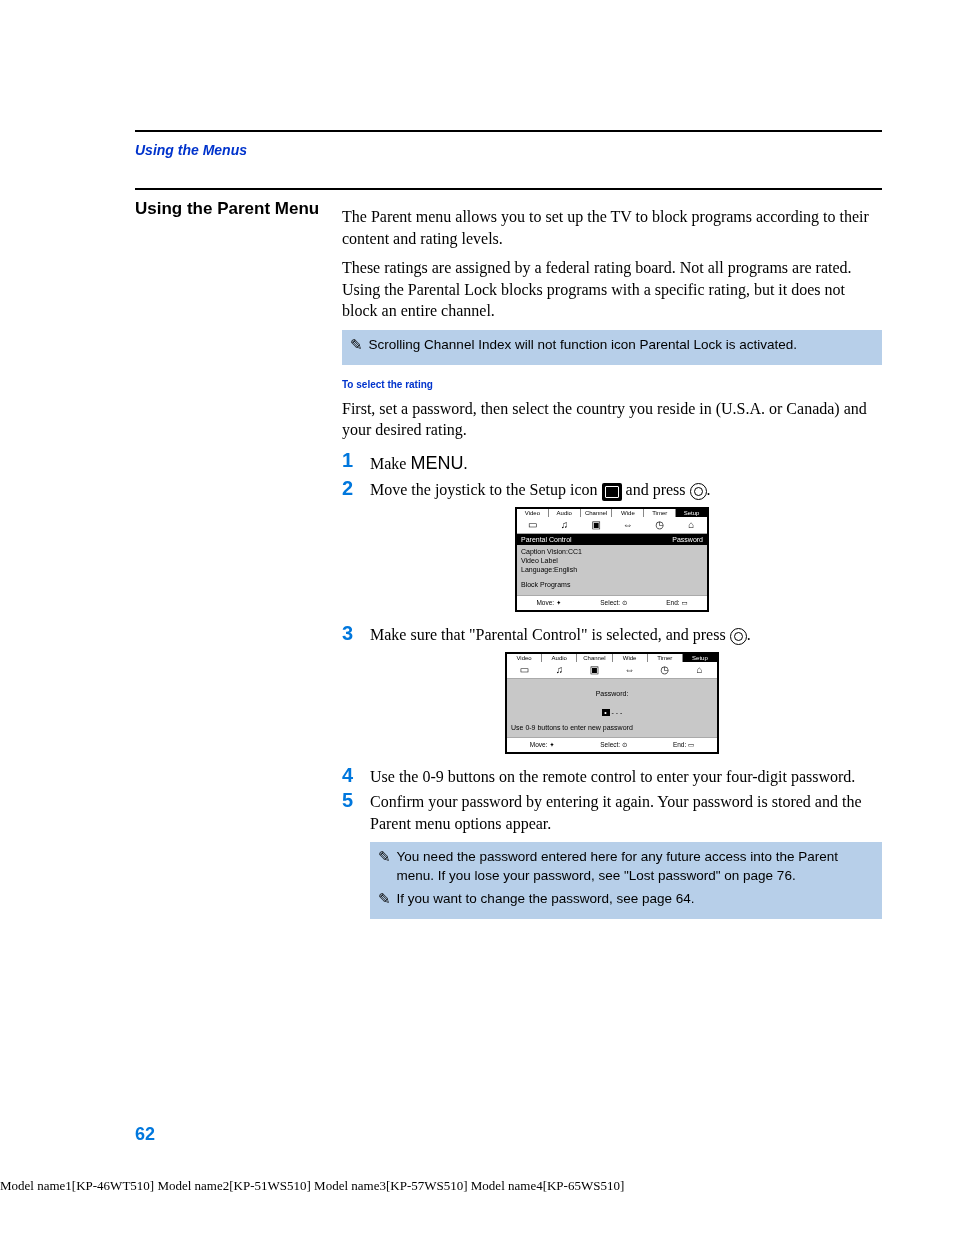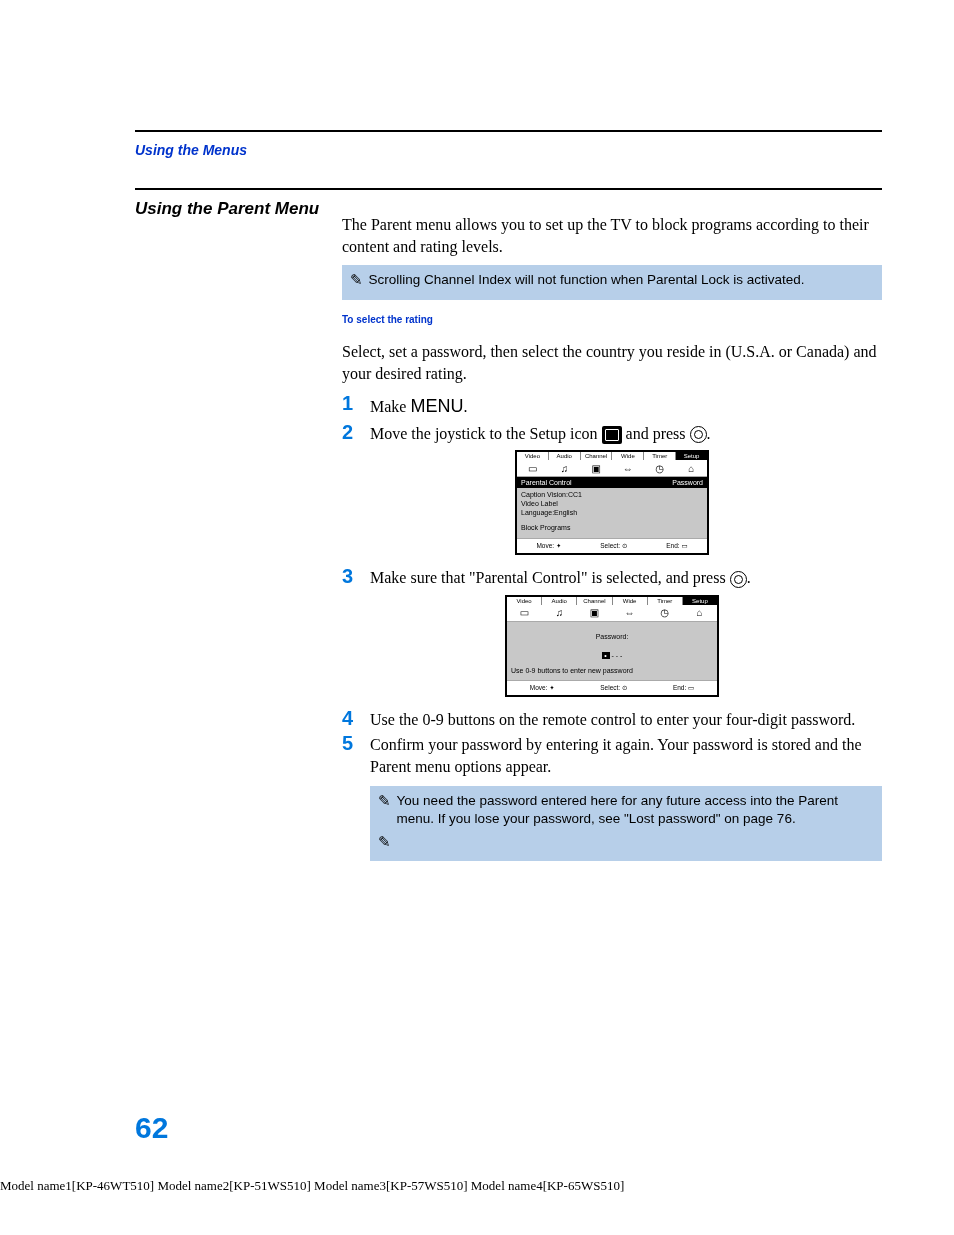--- a/index.html
+++ b/index.html
@@ -34,31 +34,30 @@
   margin-bottom: 8px;
 }
 .two-col {
   display: flex;
   align-items: flex-start;
 }
 .side-heading {
   width: 195px;
   flex-shrink: 0;
   font-family: Arial, Helvetica, sans-serif;
-  font-style: italic;
   font-weight: bold;
   font-size: 17px;
   line-height: 1.25;
   padding-right: 12px;
 }
 .body-col {
   flex: 1;
 }
 .body-col p {
-  margin: 16px 0 8px 0;
+  margin: 8px 0 8px 0;
   line-height: 1.35;
 }
 .note-box {
   background: #b7cfe9;
   padding: 6px 8px;
   font-family: Arial, Helvetica, sans-serif;
   font-size: 13.5px;
   margin: 8px 0 14px 0;
   line-height: 1.4;
 }
@@ -208,21 +207,21 @@
   width:8px;
   text-align:center;
 }
 .page-number{
   position:absolute;
   left:135px;
   bottom:90px;
   color:#0077dd;
   font-family: Arial, Helvetica, sans-serif;
   font-weight:900;
-  font-size:30px;
+  font-size:18px;
 }
 .footer-models{
   position:absolute;
   bottom:40px;
   left:0;
   right:0;
   text-align:left;
   font-size:13px;
   line-height:1.4;
 }
@@ -236,30 +235,31 @@
 <div class="page">
   <div class="top-rule"></div>
   <div class="running-header">Using the Menus</div>
 
   <div class="section-rule"></div>
 
   <div class="two-col">
     <div class="side-heading">Using the Parent Menu</div>
     <div class="body-col">
       <p>The Parent menu allows you to set up the TV to block programs according to their content and rating levels.</p>
+      <p style="margin-top:8px;">These ratings are assigned by a federal rating board. Not all programs are rated. Using the Parental Lock blocks programs with a specific rating, but it does not block an entire channel.</p>
 
       <div class="note-box">
         <div class="note-line">
           <span class="pen-icon">✎</span>
-          <span>Scrolling Channel Index will not function when Parental Lock is activated.</span>
+          <span>Scrolling Channel Index will not function icon Parental Lock is activated.</span>
         </div>
       </div>
 
       <div class="sub-heading">To select the rating</div>
-      <p>Select, set a password, then select the country you reside in (U.S.A. or Canada) and your desired rating.</p>
+      <p>First, set a password, then select the country you reside in (U.S.A. or Canada) and your desired rating.</p>
 
       <div class="step">
         <div class="step-num">1</div>
         <div class="step-body">
           <span>Make </span><span class="menu-label">MENU</span><span>.</span>
         </div>
       </div>
 
       <div class="step">
         <div class="step-num">2</div>
@@ -363,20 +363,21 @@
         <div class="step-body">Confirm your password by entering it again. Your password is stored and the Parent menu options appear.</div>
       </div>
 
       <div class="note-box indent-more">
         <div class="note-line">
           <span class="pen-icon">✎</span>
           <span>You need the password entered here for any future access into the Parent menu. If you lose your password, see "Lost password" on page 76.</span>
         </div>
         <div class="note-line">
           <span class="pen-icon">✎</span>
+          <span>If you want to change the password, see page 64.</span>
         </div>
       </div>
 
     </div>
   </div>
 </div>
 
 <div class="page-number">62</div>
 
 <div class="footer-models">

